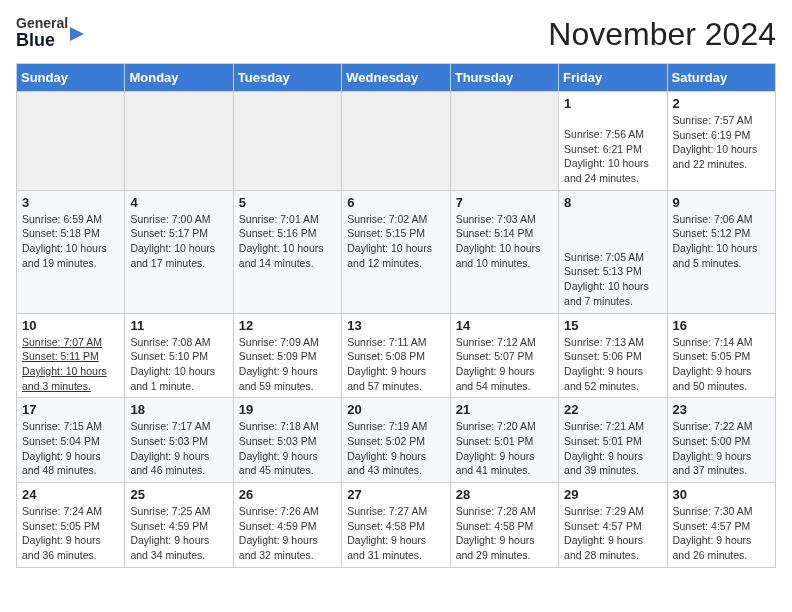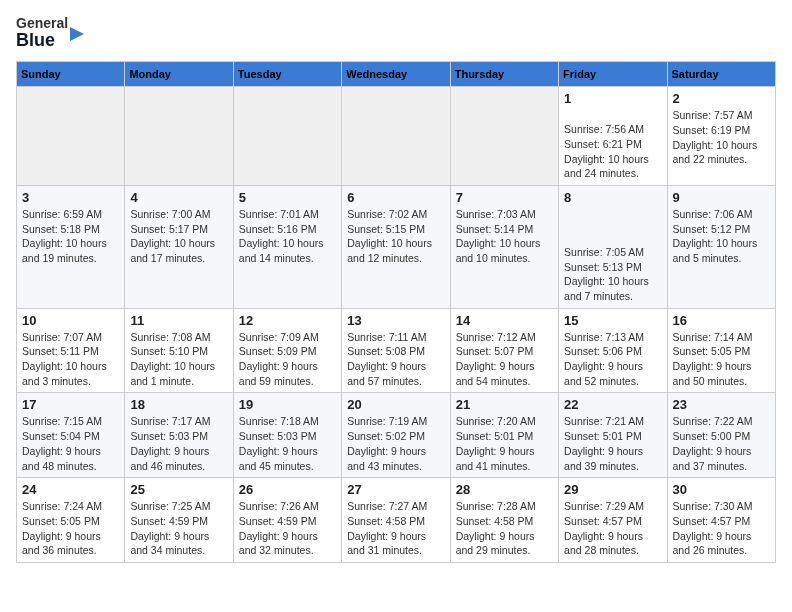--- a/index.html
+++ b/index.html
@@ -21,22 +21,22 @@
       align-items: center;
     }
     .logo-text-general { font-size: 14px; color: #333; font-weight: bold; }
     .logo-text-blue { font-size: 18px; color: #0f172a; font-weight: bold; }
     .title-block { text-align: right; }
     .month-title { font-size: 32px; color: #222; font-weight: normal; }
     .location { font-size: 16px; color: #444; }
     .calendar { width: 100%; border-collapse: collapse; }
     .calendar th {
       background: #3a7bd5;
-      color: #000000;
-      font-size: 11px;
+      color: #ffffff;
+      font-size: 13px;
       font-weight: bold;
       padding: 6px 4px;
       border: 1px solid #ccc;
       text-align: left;
     }
     .calendar td {
       border: 1px solid #ccc;
       vertical-align: top;
       padding: 4px 5px;
       font-size: 11px;
@@ -65,20 +65,21 @@
       <span class="logo-text-general">General</span>
       <span class="logo-text-blue">Blue</span>
     </div>
     <div style="display:flex;align-items:center;margin-left:2px;">
       <svg width="22" height="22" viewBox="0 0 22 22">
         <polygon points="0,4 14,11 0,18" fill="#3a7bd5"></polygon>
       </svg>
     </div>
   </div>
   <div class="title-block">
+    <div class="month-title">November 2024</div>
   </div>
 </div>
 
 <table class="calendar">
   <thead>
     <tr>
     <th>Sunday</th>
         <th>Monday</th>
         <th>Tuesday</th>
         <th>Wednesday</th>
@@ -147,21 +148,21 @@
         <td>
           <div class="day-number">9</div>
           <div class="day-info" style="white-space: pre-line;">Sunrise: 7:06 AM
 Sunset: 5:12 PM
 Daylight: 10 hours and 5 minutes.</div>
         </td>
       </tr>
       <tr class="row-odd">
         <td>
           <div class="day-number">10</div>
-          <div class="day-info" style="white-space: pre-line;">Sunrise: 7:07 AM
+          <div class="day-info" style="white-space: pre-line; text-decoration: underline;">Sunrise: 7:07 AM
 Sunset: 5:11 PM
 Daylight: 10 hours and 3 minutes.</div>
         </td>
         <td>
           <div class="day-number">11</div>
           <div class="day-info" style="white-space: pre-line;">Sunrise: 7:08 AM
 Sunset: 5:10 PM
 Daylight: 10 hours and 1 minute.</div>
         </td>
         <td>

